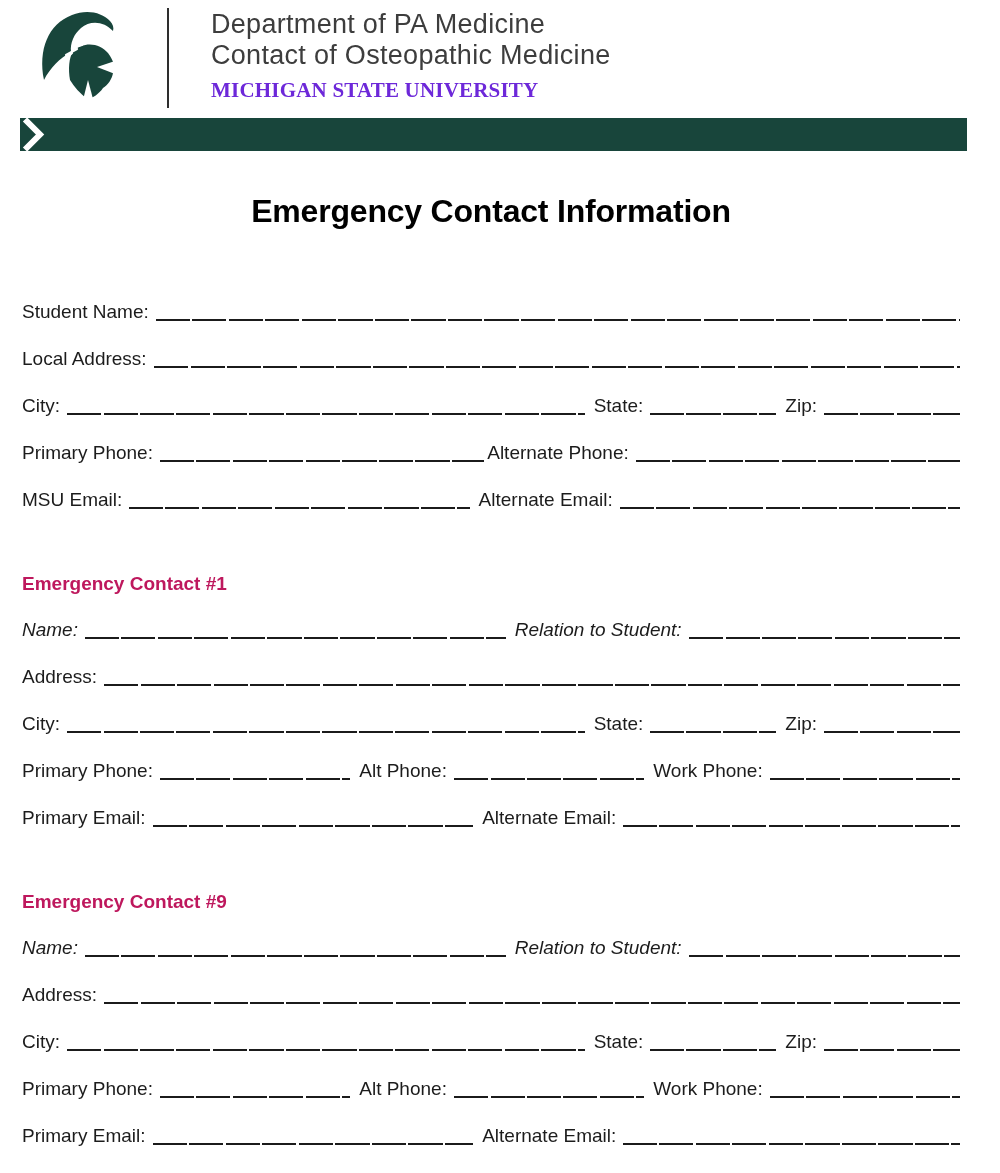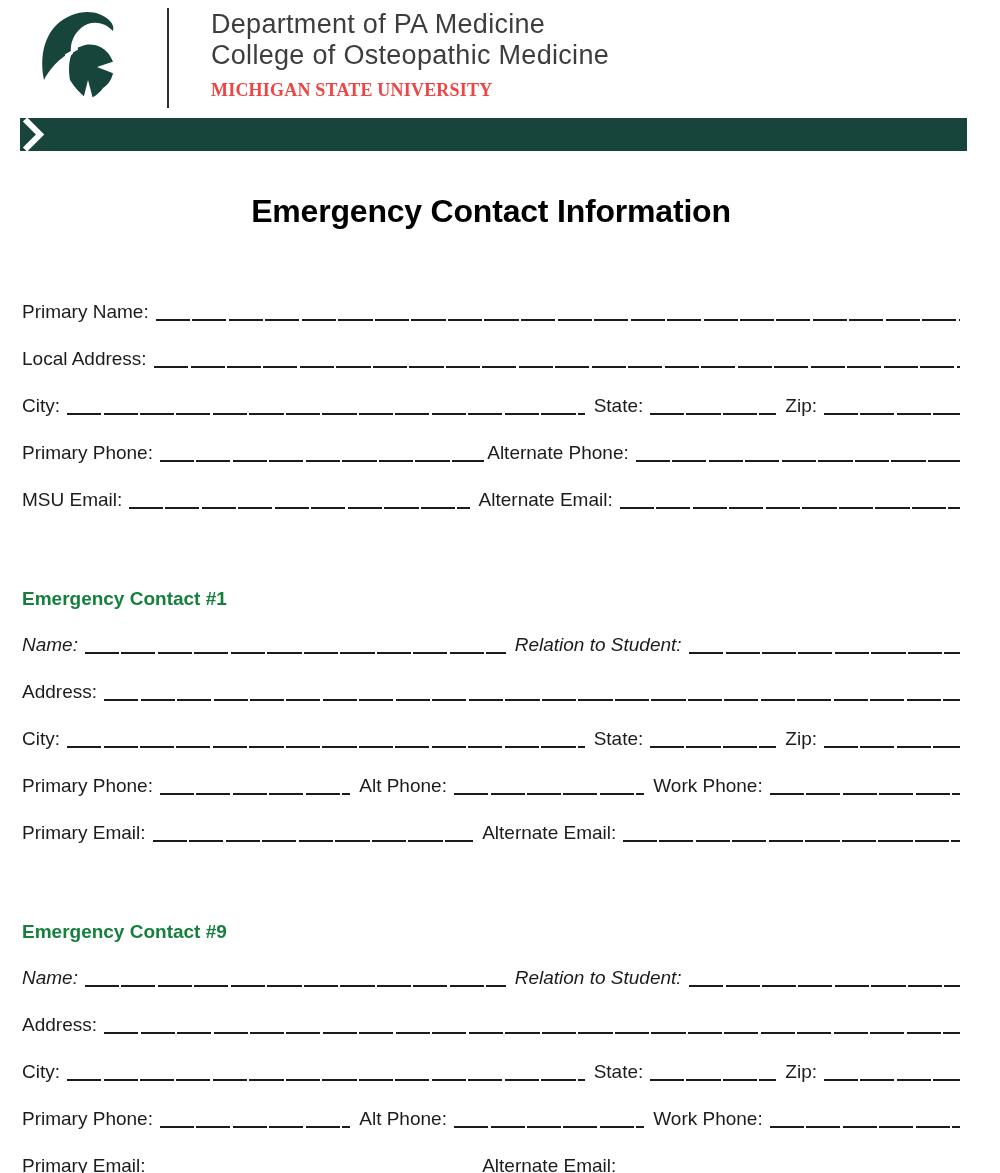--- a/index.html
+++ b/index.html
@@ -7,34 +7,34 @@
     width:1000px;height:1173px;overflow:hidden;
     font-family:"Liberation Sans", sans-serif;
     color:#1c1c1c;
   }
   
   .hdr{display:flex;align-items:flex-start;padding:8px 0 0 33px;gap:25px;}
   .logo{flex:0 0 auto;}
   .hdr-divider{width:2px;height:100px;background:#2e2e2e;margin-left:9px;margin-right:17px;}
   .hdr-text{padding-top:1px;}
   .dept{font-size:27px;line-height:31px;color:#3d3d3d;letter-spacing:0.3px;font-weight:400;}
-  .univ{margin-top:7px;font-family:"Liberation Serif", serif;font-weight:700;font-size:18px;
-        line-height:24px;color:#ef4444;letter-spacing:0.2px;}
+  .univ{margin-top:7px;font-family:"Liberation Serif", serif;font-weight:700;font-size:21px;
+        line-height:24px;color:#6d28d9;letter-spacing:0.2px;}
   
   .banner{margin-top:10px;margin-left:20px;width:947px;height:33px;background:#18453B;
           display:flex;align-items:center;}
   .banner svg{display:block;margin-left:1px;}
   
   .title{margin-top:37px;text-align:center;font-size:32px;font-weight:700;line-height:47px;
          color:#000000;padding-right:18px;letter-spacing:-0.2px;}
   
   .form{padding:0 40px 0 22px;}
   .row{display:flex;align-items:flex-end;height:27px;margin-top:20px;}
   .row.first{margin-top:62px;}
-  .sec-head{margin-top:71px;height:27px;font-size:19px;font-weight:700;color:#15803d;
+  .sec-head{margin-top:56px;height:27px;font-size:19px;font-weight:700;color:#be185d;
             display:flex;align-items:flex-end;}
   .row.after-head{font-style:italic;}
   .lbl{white-space:nowrap;font-size:19px;line-height:25px;margin-right:7px;color:#1c1c1c;}
   .lbl.mid{margin-left:9px;}
   .lbl.tight{margin-left:3px;}
   .line{flex:1 1 auto;position:relative;align-self:stretch;}
   .line::before{content:"";position:absolute;left:0;right:0;bottom:3px;height:2px;
     background:repeating-linear-gradient(90deg,#1b1b1b 0 34px,rgba(0,0,0,0) 34px 36.5px);}
   .w-state{flex:0 0 126px;}
   .w-zip{flex:0 0 136px;}
@@ -61,39 +61,39 @@
       </g>
       <g fill="#ffffff">
         <path d="M82 53 L64 59 L82 66 Z"></path>
         <path d="M50 92 L55 72 L60 91 Z"></path>
       </g>
     </svg>
   </span>
   <div class="hdr-divider"></div>
   <div class="hdr-text">
     <div class="dept">Department of PA Medicine</div>
-    <div class="dept">College of Osteopathic Medicine</div>
+    <div class="dept">Contact of Osteopathic Medicine</div>
     <div class="univ">MICHIGAN STATE UNIVERSITY</div>
   </div>
 </div>
 
 <div class="banner">
   <span>
     <svg width="26" height="33" viewBox="0 0 26 33" aria-hidden="true">
       <path d="M4 1.5 L19 16.5 L4 31.5" fill="none" stroke="#ffffff" stroke-width="6"></path>
     </svg>
   </span>
 </div>
 
 <div class="title">Emergency Contact Information</div>
 
 <div class="form">
 
   <div class="row first">
-    <span class="lbl">Primary Name:</span>
+    <span class="lbl">Student Name:</span>
     <span class="line f1"></span>
   </div>
   <div class="row">
     <span class="lbl">Local Address:</span>
     <span class="line f1"></span>
   </div>
   <div class="row">
     <span class="lbl">City:</span>
     <span class="line f1"></span>
     <span class="lbl mid">State:</span>

